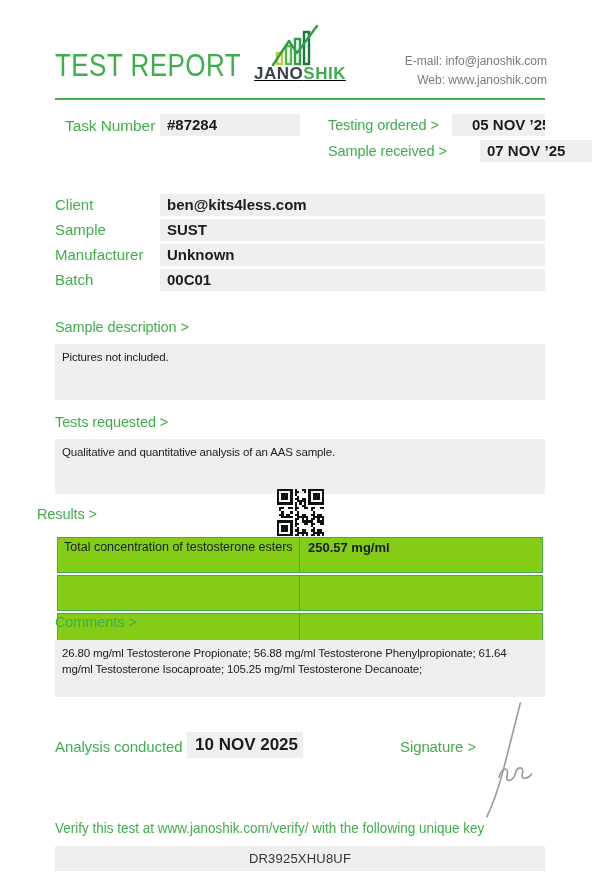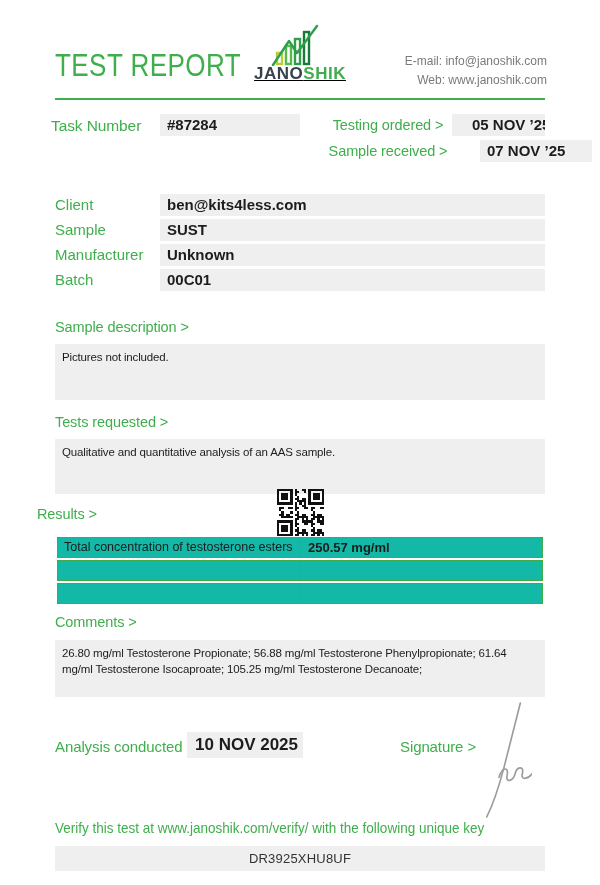--- a/index.html
+++ b/index.html
@@ -23,27 +23,27 @@
   .logo-icon{left:268px;top:24px;width:60px;height:42px;}
   .logotype{left:244px;top:64px;width:112px;text-align:center;font-size:17px;font-weight:bold;
             letter-spacing:.5px;white-space:nowrap;text-decoration:underline;}
   .logotype .lt-left{color:var(--dark-navy);}
   .logotype .lt-right{color:var(--accent-green);}
   .contact{right:53px;top:52px;text-align:right;font-size:12px;color:var(--muted-gray);line-height:1.55;}
   .rule{left:55px;top:98px;width:490px;height:2px;background:var(--accent-green);}
 
   
   .glabel{color:var(--accent-green);font-size:14.5px;letter-spacing:-.1px;white-space:nowrap;}
-  .r-align{text-align:center;}
+  .r-align{text-align:left;}
 
   
   .vbox{background:var(--box-gray);height:22px;line-height:22px;padding-left:7px;
         font-size:15px;font-weight:bold;color:var(--text-dark);white-space:nowrap;overflow:hidden;}
 
-  .lbl-task{left:51px;top:117px;font-size:15.5px;}
+  .lbl-task{left:65px;top:117px;font-size:15.5px;}
   .box-task{left:160px;top:114px;width:140px;}
   .lbl-ordered{left:328px;top:117px;width:120px;}
   .box-ordered{left:452px;top:114px;width:93px;padding-left:20px;}
   .lbl-received{left:328px;top:143px;width:120px;}
   .box-received{left:480px;top:140px;width:112px;}
 
   
   .details{left:55px;top:194px;width:490px;}
   .drow{display:flex;margin-bottom:3px;height:22px;}
   .dlabel{width:105px;color:var(--accent-green);font-size:15px;line-height:22px;white-space:nowrap;}
@@ -58,21 +58,21 @@
   .h-results{left:37px;top:506px;}
   .qr{left:277px;top:489px;width:47px;height:47px;}
   .h-comments{left:55px;top:614px;}
   .box-comments{left:55px;top:640px;width:490px;height:57px;}
 
   .graybox{background:var(--box-gray);padding:5px 7px;font-size:11.5px;letter-spacing:-.15px;
            color:var(--text-dark);line-height:1.4;}
 
   
   .rtable{left:57px;top:537px;width:486px;}
-  .trow{display:flex;border:1.5px solid var(--table-border);height:21px;margin-bottom:2px;background:#14b8a6;}
+  .trow{display:flex;border:1.5px solid var(--table-border);height:36px;margin-bottom:2px;background:#84cc16;}
   .tcell-name{width:50%;border-right:1.5px solid var(--table-border);padding:2px 6px;
               font-size:12.5px;color:var(--text-dark);white-space:nowrap;overflow:hidden;}
   .tcell-val{flex:1;padding:1.5px 8px;font-size:13px;font-weight:bold;color:var(--text-dark);white-space:nowrap;}
 
   
   .lbl-analysis{left:55px;top:738px;font-size:15px;}
   .box-analysis{left:187px;top:732px;width:116px;height:26px;line-height:26px;font-size:17px;padding-left:8px;}
   .lbl-signature{left:400px;top:738px;font-size:15px;}
   .signature{left:468px;top:700px;width:64px;height:120px;}
 

